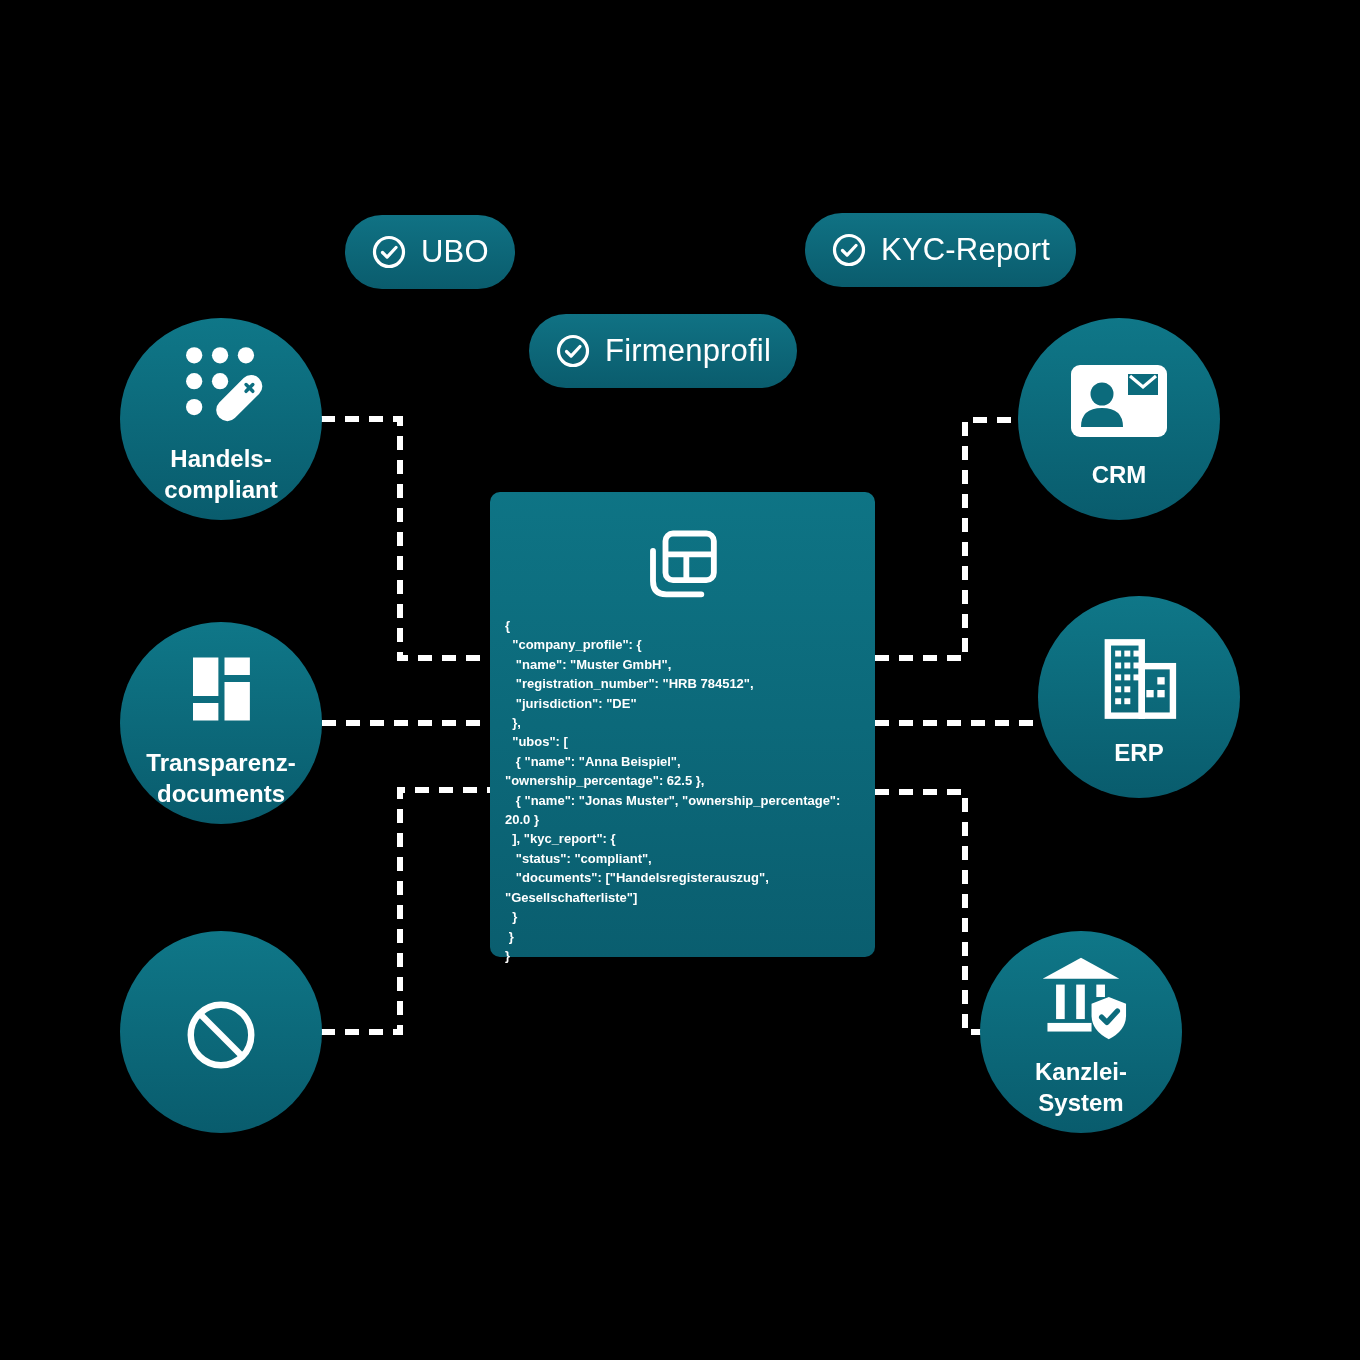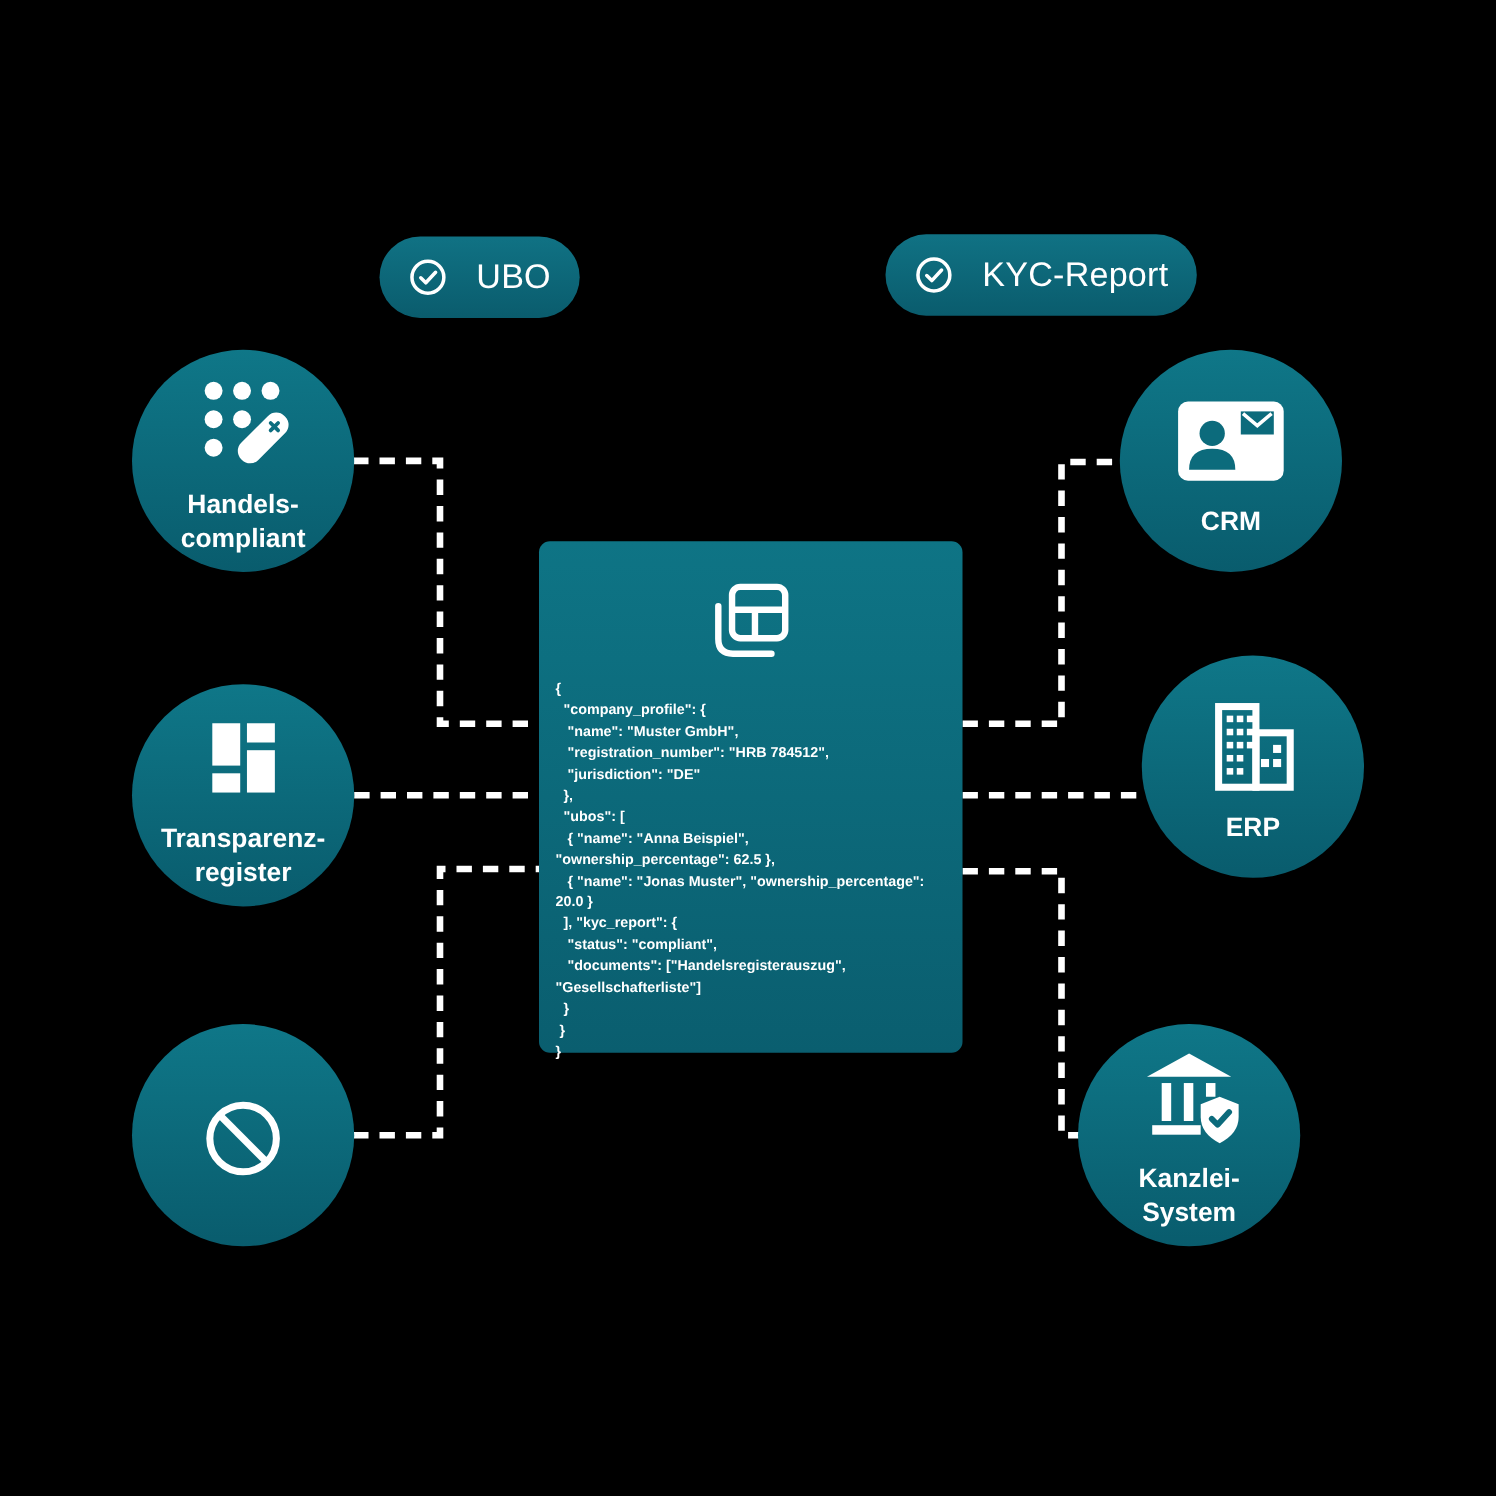--- a/index.html
+++ b/index.html
@@ -9,21 +9,21 @@
     color:#fff;overflow:hidden;
   }
   .stage{position:relative;width:1360px;height:1360px;}
 
   
   .connectors{position:absolute;left:0;top:0;width:1360px;height:1360px;}
   .connectors path{fill:none;stroke:#fff;stroke-width:6;stroke-dasharray:14 10;}
 
   
   .pill{
-    position:absolute;display:flex;align-items:center;gap:26px;
+    position:absolute;display:flex;align-items:center;gap:14px;
     height:74px;padding:0 26px;border-radius:40px;
     background:linear-gradient(180deg,#107284 0%,#0a5c6d 100%);
     font-size:31px;font-weight:400;letter-spacing:.2px;
   }
   .pill-ubo{left:345px;top:215px;}
   .pill-kyc{left:805px;top:213px;text-align:right;}
   .pill-firmenprofil{left:529px;top:314px;}
   .pill svg{display:block;}
 
   
@@ -84,20 +84,29 @@
   <div class="pill pill-kyc">
     <span>
       <svg width="36" height="36" viewBox="0 0 36 36">
           <circle cx="18" cy="18" r="14.5" fill="none" stroke="#fff" stroke-width="3.2"></circle>
           <path d="M11.5 18.5 l4.6 4.6 L25 13.5" fill="none" stroke="#fff" stroke-width="3.2" stroke-linecap="round" stroke-linejoin="round"></path>
         </svg>
     </span>
     <span>KYC-Report</span>
   </div>
 
+  <div class="pill pill-firmenprofil">
+    <span>
+      <svg width="36" height="36" viewBox="0 0 36 36">
+          <circle cx="18" cy="18" r="14.5" fill="none" stroke="#fff" stroke-width="3.2"></circle>
+          <path d="M11.5 18.5 l4.6 4.6 L25 13.5" fill="none" stroke="#fff" stroke-width="3.2" stroke-linecap="round" stroke-linejoin="round"></path>
+        </svg>
+    </span>
+    <span>Firmenprofil</span>
+  </div>
 
   <div class="node node-handelsregister">
     <span class="nicon">
       <svg width="92" height="92" viewBox="0 0 96 96">
         <g fill="#fff">
           <circle cx="20" cy="17" r="8.5"></circle>
             <circle cx="47" cy="17" r="8.5"></circle>
             <circle cx="74" cy="17" r="8.5"></circle>
           <circle cx="20" cy="44" r="8.5"></circle>
             <circle cx="47" cy="44" r="8.5"></circle>
@@ -118,21 +127,21 @@
       <svg width="84" height="84" viewBox="0 0 96 96">
         <g fill="#fff">
           <rect x="16" y="12" width="29" height="44"></rect>
           <rect x="16" y="64" width="29" height="20"></rect>
           <rect x="52" y="12" width="29" height="20"></rect>
           <rect x="52" y="40" width="29" height="44"></rect>
         </g>
       </svg>
     </span>
     <span class="nlabel">Transparenz-
-register</span>
+documents</span>
   </div>
 
   <div class="node node-sanktionslisten">
     <span class="nicon">
       <svg width="88" height="88" viewBox="0 0 96 96">
         <circle cx="48" cy="48" r="33" fill="none" stroke="#fff" stroke-width="7"></circle>
         <line x1="26" y1="26" x2="70" y2="70" stroke="#fff" stroke-width="7"></line>
       </svg>
     </span>
   </div>

